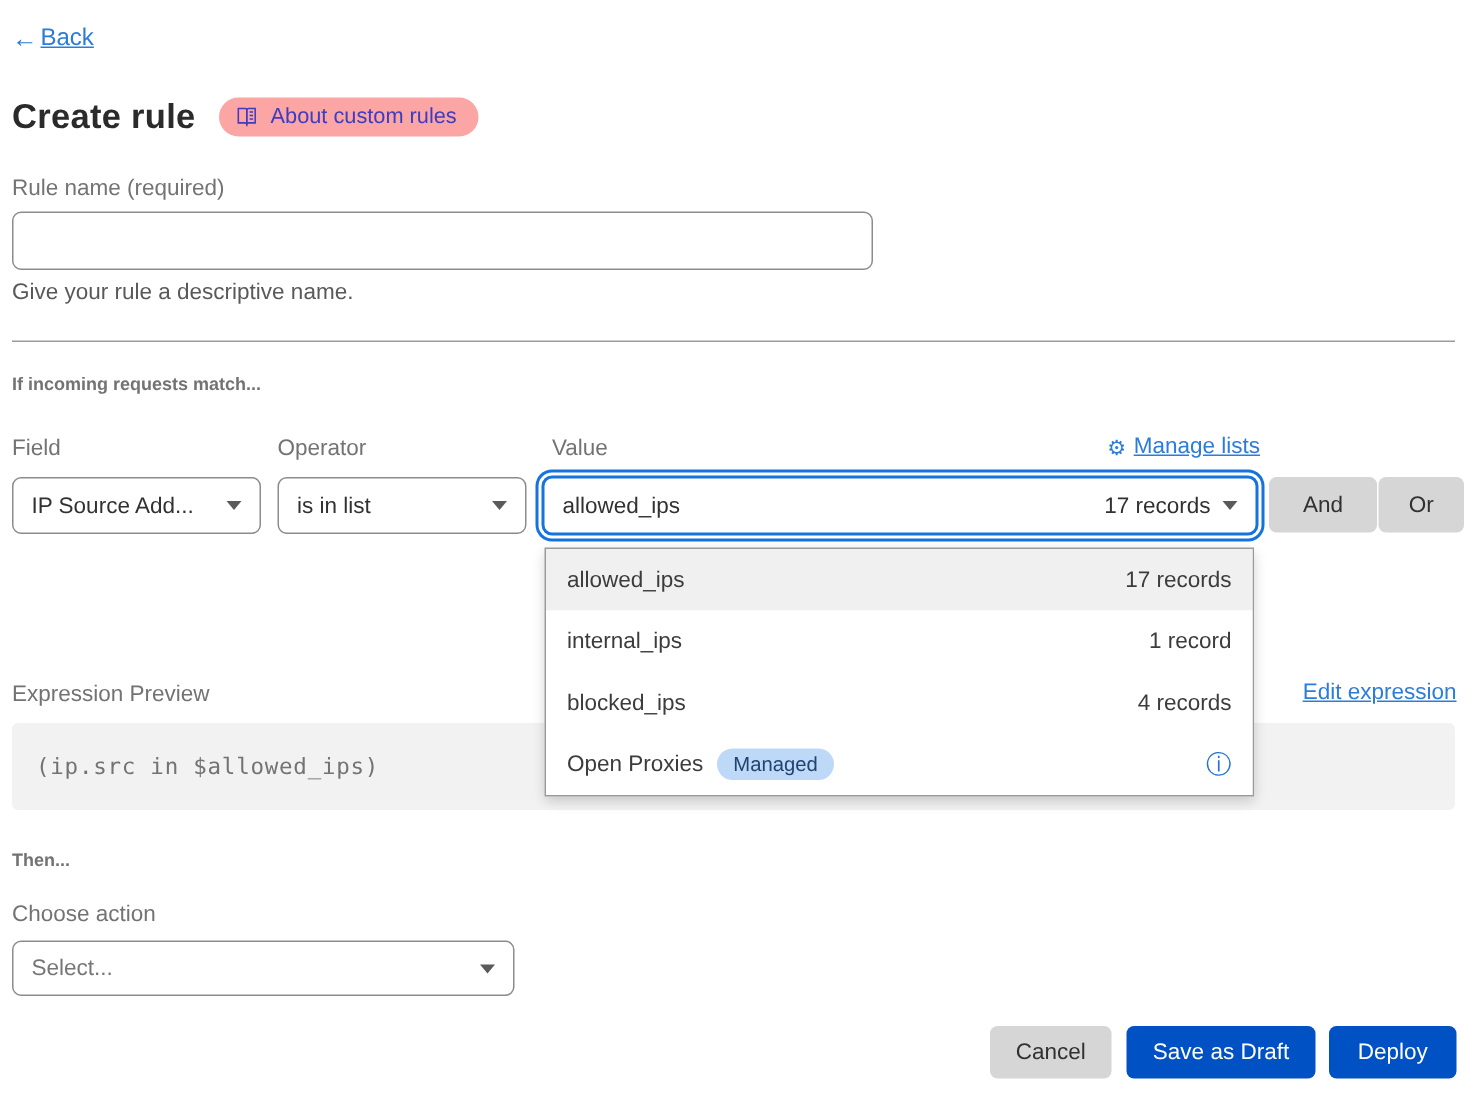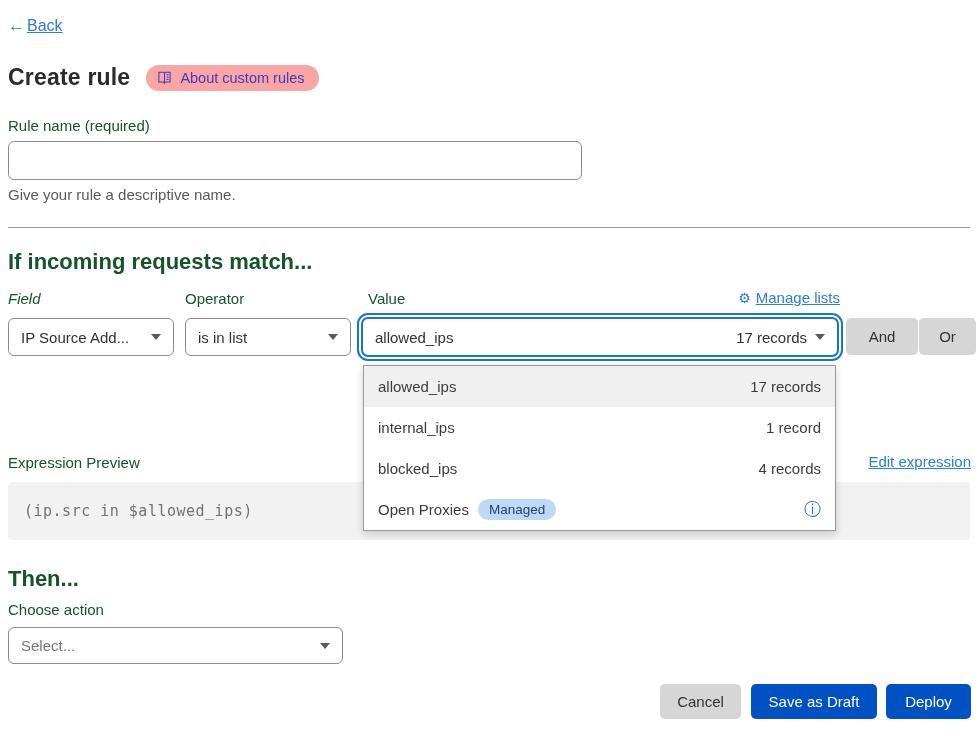--- a/index.html
+++ b/index.html
@@ -33,36 +33,36 @@
     background: #fca5a5;
     color: #3e3cc0;
     font-size: 14.5px;
     padding: 5px 14px 5px 11px;
     border-radius: 15px;
     cursor: pointer;
     text-decoration: none;
   }
 
   
-  .field-label { font-size: 15px; color: #14532d; }
+  .field-label { font-size: 15px; color: #737373; }
   .text-input {
     border: 1px solid #8c8c8c;
     border-radius: 6px;
     background: #fff;
     font-size: 15px;
     padding: 0 12px;
     font-family: "Liberation Sans", sans-serif;
     color: #313131;
     outline: none;
   }
   .helper-text { font-size: 15px; color: #595959; }
 
   .divider { left: 8px; width: 962px; top: 227px; border-top: 1px solid #9c9c9c; height: 0; }
 
-  .section-heading { font-size: 22px; font-weight: bold; color: #14532d; }
+  .section-heading { font-size: 12px; font-weight: bold; color: #737373; }
 
   
   .select-box {
     border: 1px solid #8c8c8c;
     border-radius: 6px;
     background: #fff;
     display: flex; align-items: center; justify-content: space-between;
     padding: 0 12px;
     font-size: 15px;
     color: #313131;
@@ -184,21 +184,21 @@
 </div>
 
 <label class="abs field-label" style="left:8px; top:117px;">Rule name (required)</label>
 <input class="abs text-input" style="left: 8px; top: 141px; width: 574px; height: 39px;" value="">
 <div class="abs helper-text" style="left:8px; top:186px;">Give your rule a descriptive name.</div>
 
 <div class="abs divider"></div>
 
 <h2 class="abs section-heading" style="left:8px; top:249px;">If incoming requests match...</h2>
 
-<div class="abs field-label" style="left:8px; top:290px;font-style:italic;">Field</div>
+<div class="abs field-label" style="left:8px; top:290px;">Field</div>
 <div class="abs field-label" style="left:185px; top:290px;">Operator</div>
 <div class="abs field-label" style="left:368px; top:290px;">Value</div>
 
 <a class="abs link manage-lists" style="top:289px; right:139px;">
   <span class="gear">⚙</span>
   <span class="lbl">Manage lists</span>
 </a>
 
 <div class="abs select-box" style="left:8px; top:318px; width:166px; height:38px;">
   <span>IP Source Add...</span>

